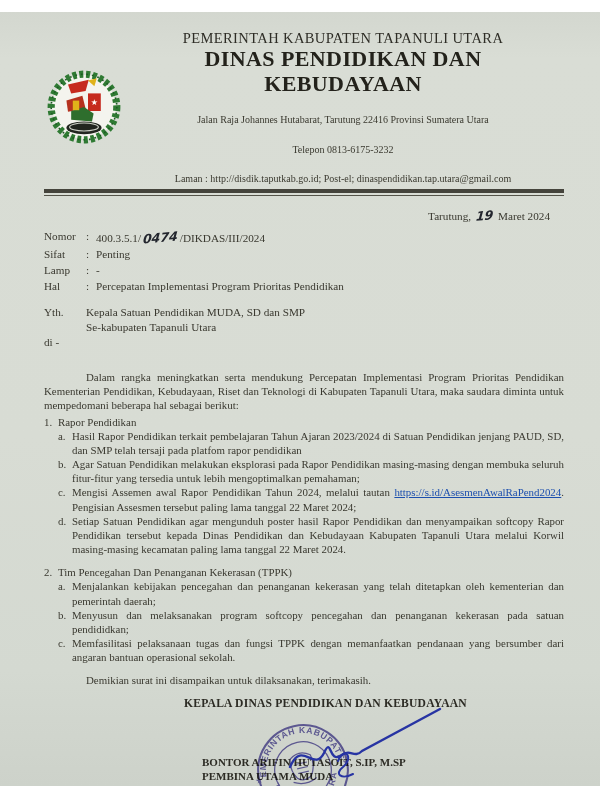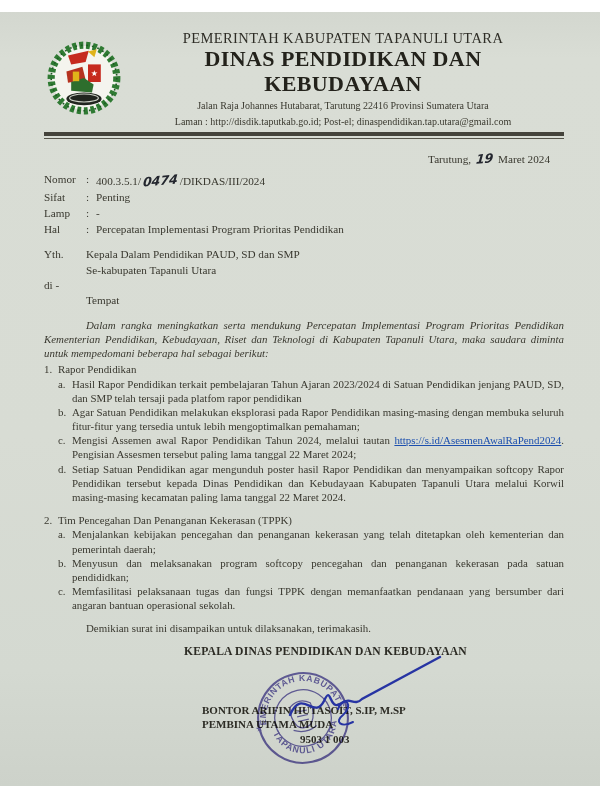--- a/index.html
+++ b/index.html
@@ -7,21 +7,21 @@
   .page{position:relative;width:600px;height:800px;background:#ffffff;overflow:hidden;}
   .paper{position:absolute;top:12px;left:0;right:0;bottom:14px;
          background:linear-gradient(180deg,#d3d7cf 0%,#d9ddd5 6%,#d8dcd4 55%,#d4d9d1 85%,#cdd2ca 100%);
          padding:18px 36px 10px 44px;box-sizing:border-box;color:#39382f;overflow:hidden;}
   
   .lh{display:flex;align-items:center;gap:8px;}
   .lh-logo{width:80px;height:80px;flex:0 0 80px;}
   .lh-text{flex:1;text-align:center;line-height:1.12;margin-right:10px;}
   .lh-gov{font-size:14.5px;letter-spacing:.4px;color:#2e2d26;}
   .lh-agency{font-size:22px;font-weight:bold;letter-spacing:.4px;color:#23221b;margin-top:1px;}
-  .lh-small{font-size:10px;color:#3a392f;margin-top:4px;}
+  .lh-small{font-size:10px;color:#3a392f;margin-top:18px;}
   .rule1{height:4px;background:#45443c;margin-top:5px;}
   .rule2{height:1px;background:#55544a;margin-top:2px;}
   
   .dateline{text-align:right;font-size:11.2px;margin:12px 14px 6px 0;}
   .hand{display:inline-block;font-family:"DejaVu Sans",sans-serif;font-style:italic;font-weight:600;
         color:#23262e;transform:rotate(-5deg) skewX(-10deg);font-size:12.5px;padding:0 2px;}
   .meta{font-size:11.2px;line-height:1.42;}
   .meta-row{display:flex;}
   .meta-label{width:42px;flex:0 0 42px;}
   .meta-sep{width:10px;flex:0 0 10px;}
@@ -76,20 +76,21 @@
         <polygon points="28,42 48,36 52,52 30,56" fill="#b5321f"></polygon>
         <polygon points="34,55 50,50 62,58 60,68 34,66" fill="#2e6e2d"></polygon>
         <rect x="36" y="42" width="8" height="12" fill="#e0b31a"></rect>
         <ellipse cx="50" cy="76" rx="22" ry="8" fill="#21251f"></ellipse>
         <ellipse cx="50" cy="75" rx="18" ry="5" fill="none" stroke="#cfd3c9" stroke-width="1.4"></ellipse>
       </svg>
       <div class="lh-text">
         <div class="lh-gov">PEMERINTAH KABUPATEN TAPANULI UTARA</div>
         <div class="lh-agency">DINAS PENDIDIKAN DAN KEBUDAYAAN</div>
         <div class="lh-small">Jalan Raja Johannes Hutabarat, Tarutung 22416 Provinsi Sumatera Utara</div>
+        <div class="lh-small">Telepon 0813-6175-3232</div>
         <div class="lh-small">Laman : http://disdik.taputkab.go.id; Post-el; dinaspendidikan.tap.utara@gmail.com</div>
       </div>
     </div>
     <div class="rule1"></div>
     <div class="rule2"></div>
 
     <div class="dateline">
       <span>Tarutung,</span>
       <span class="hand">19</span>
       <span>Maret 2024</span>
@@ -114,29 +115,28 @@
       <div class="meta-row">
         <span class="meta-label">Hal</span>
         <span class="meta-sep">:</span>
         <span>Percepatan Implementasi Program Prioritas Pendidikan</span>
       </div>
     </div>
 
     <div class="recipient">
       <div class="rec-row">
         <span class="rec-label">Yth.</span>
-        <span>Kepala Dalam Pendidikan PAUD, SD dan SMP</span>
+        <span>Kepala Satuan Pendidikan MUDA, SD dan SMP</span>
       </div>
       <div class="rec-indent">Se-kabupaten Tapanuli Utara</div>
       <div>di -</div>
-      <div class="rec-indent">Tempat</div>
     </div>
 
     <div class="bodytext">
-      <p class="opening" style="margin:10px 0 2px;font-style:italic;">Dalam rangka meningkatkan serta mendukung Percepatan Implementasi Program Prioritas Pendidikan Kementerian Pendidikan, Kebudayaan, Riset dan Teknologi di Kabupaten Tapanuli Utara, maka saudara diminta untuk mempedomani beberapa hal sebagai berikut:</p>
+      <p class="opening" style="margin:20px 0 2px;">Dalam rangka meningkatkan serta mendukung Percepatan Implementasi Program Prioritas Pendidikan Kementerian Pendidikan, Kebudayaan, Riset dan Teknologi di Kabupaten Tapanuli Utara, maka saudara diminta untuk mempedomani beberapa hal sebagai berikut:</p>
 
       <div class="section">
         <div class="sec-title">
           <span class="sec-num">1.</span>
           <span>Rapor Pendidikan</span>
         </div>
         <div class="items">
           <div class="li">
             <span class="li-marker">a.</span>
             <span class="li-text">Hasil Rapor Pendidikan terkait pembelajaran Tahun Ajaran 2023/2024 di Satuan Pendidikan jenjang PAUD, SD, dan SMP telah tersaji pada platfom rapor pendidikan</span>

